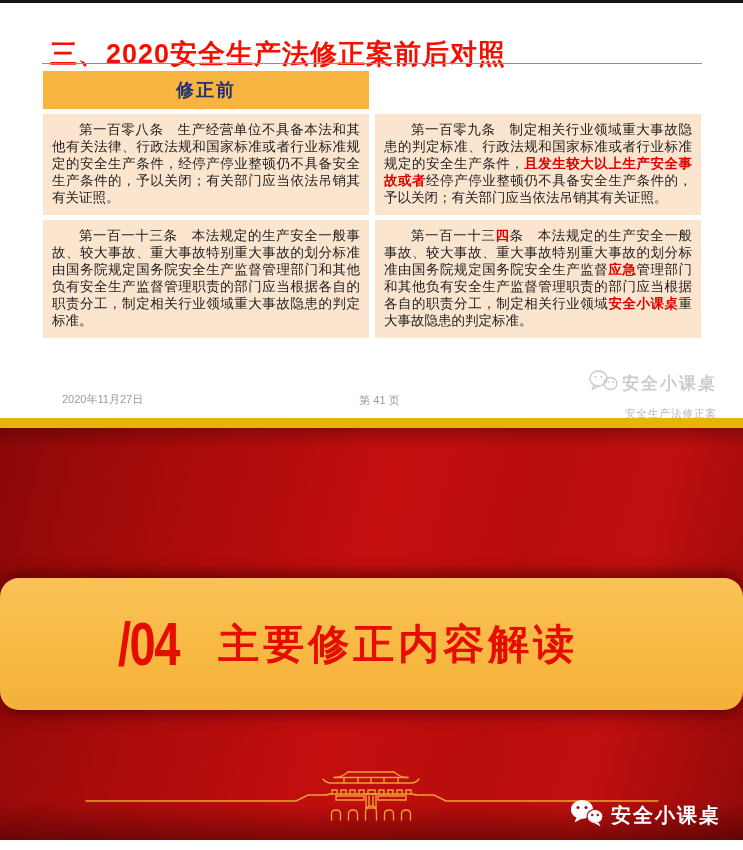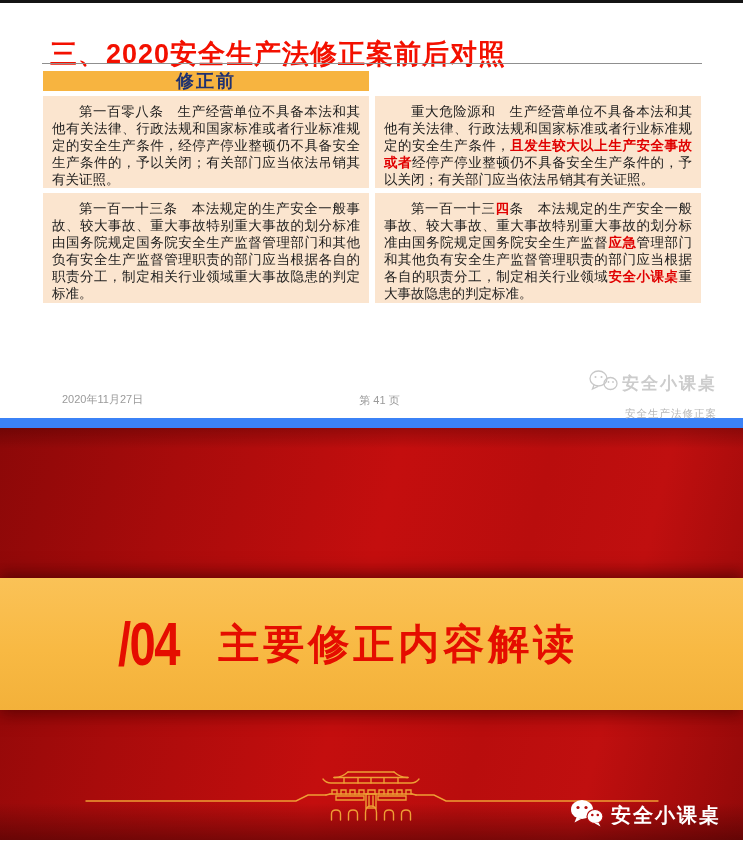--- a/index.html
+++ b/index.html
@@ -1,39 +1,39 @@
 <!DOCTYPE html>
 <html lang="zh"><head>
 <meta charset="utf-8">
 <style>
   html,body{margin:0;padding:0;}
   body{
     width:743px;height:850px;background:#ffffff;position:relative;overflow:hidden;
     font-family:"Liberation Sans","DejaVu Sans",sans-serif;
   }
-  .page{position:absolute;inset:0;width:743px;height:850px;background:#3b82f6;}
+  .page{position:absolute;inset:0;width:743px;height:850px;background:#eab308;}
 
   
   .slide1{position:absolute;top:0;left:0;width:743px;height:418px;background:#fff;border-top:3px solid #141414;box-sizing:border-box;}
   .s1-title{
     position:absolute;left:50px;top:15px;font-size:27px;font-weight:bold;color:#f31000;
     letter-spacing:1px;white-space:nowrap;
   }
   .s1-divider{position:absolute;left:42px;top:60px;width:660px;height:1px;background:#8f8f8f;}
 
   .cmp-table{position:absolute;left:43px;top:68px;width:658px;}
   .cmp-head,.cmp-row{display:grid;grid-template-columns:326px 326px;column-gap:6px;}
   .cmp-head .cell-h{
-    background:#f7b440;height:20px;display:flex;align-items:center;justify-content:center;
+    background:#f7b440;height:38px;display:flex;align-items:center;justify-content:center;
     color:#1f3170;font-size:18px;font-weight:bold;letter-spacing:2px;
   }
   .cmp-row{margin-top:5px;}
   .cell-b{
     background:#fbe5cf;color:#1c1c1c;font-size:13.5px;line-height:17px;
-    padding:7px 9px 0 9px;box-sizing:border-box;text-align:justify;
+    padding:7px 9px 9px 9px;box-sizing:border-box;text-align:justify;
   }
   .cell-b p{margin:0;text-indent:2em;}
   .row-1 .cell-b{min-height:89px;}
   .row-2 .cell-b{min-height:110px;}
   .hl{color:#e00000;font-weight:bold;}
 
   .s1-footer-date{position:absolute;left:50px;top:389px;font-size:11px;color:#9a9a9a;margin-left:12px;}
   .s1-footer-page{position:absolute;left:16px;right:0;top:390px;text-align:center;font-size:11px;color:#9a9a9a;}
   .s1-brand{position:absolute;right:26px;top:366px;text-align:right;color:#c7c7c7;}
   .s1-brand-top{display:flex;align-items:center;justify-content:flex-end;gap:4px;}
@@ -45,21 +45,21 @@
     position:absolute;top:428px;left:0;width:743px;height:412px;
     background:
       linear-gradient(180deg,rgba(40,0,0,.28) 0%,rgba(0,0,0,0) 5%,rgba(0,0,0,0) 91%,rgba(40,0,0,.45) 100%),
       linear-gradient(104deg,#8c0808 0%,#a80b0b 22%,#c40e0e 48%,#b90d0d 66%,#c00f0f 80%,#930909 100%);
     overflow:hidden;
   }
   .band{
     position:absolute;left:0;right:0;top:150px;height:132px;
     background:linear-gradient(180deg,#fac257 0%,#f8b943 55%,#f3b13a 100%);
     box-shadow:0 -6px 14px rgba(70,0,0,.55), 0 6px 14px rgba(70,0,0,.5);
-    display:flex;align-items:center;
+    display:flex;align-items:center;border-radius:19px;
   }
   .band-number{
     margin-left:118px;font-size:62px;font-weight:800;color:#e50d00;line-height:1;
     display:inline-block;transform:scaleX(.76);transform-origin:left center;letter-spacing:-2px;
   }
   .band-title{
     margin-left:20px;font-size:41px;font-weight:bold;color:#e50d00;letter-spacing:4px;white-space:nowrap;
   }
   .gate-svg{position:absolute;left:0;bottom:0;width:743px;height:75px;display:block;}
   .s2-brand{
@@ -80,21 +80,21 @@
 
     <div class="cmp-table">
       <div class="cmp-head">
         <div class="cell-h">修正前</div>
       </div>
       <div class="cmp-row row-1">
         <div class="cell-b">
           <p><span>第一百零八条　生产经营单位不具备本法和其他有关法律、行政法规和国家标准或者行业标准规定的安全生产条件，经停产停业整顿仍不具备安全生产条件的，予以关闭；有关部门应当依法吊销其有关证照。</span></p>
         </div>
         <div class="cell-b">
-          <p><span>重大危险源和　生产经营单位不具备本法和其他有关法律、行政法规和国家标准或者行业标准规定的安全生产条件，</span><span class="hl">且发生较大以上生产安全事故或者</span><span>经停产停业整顿仍不具备安全生产条件的，予以关闭；有关部门应当依法吊销其有关证照。</span></p>
+          <p><span>第一百零九条　制定相关行业领域重大事故隐患的判定标准、行政法规和国家标准或者行业标准规定的安全生产条件，</span><span class="hl">且发生较大以上生产安全事故或者</span><span>经停产停业整顿仍不具备安全生产条件的，予以关闭；有关部门应当依法吊销其有关证照。</span></p>
         </div>
       </div>
       <div class="cmp-row row-2">
         <div class="cell-b">
           <p><span>第一百一十三条　本法规定的生产安全一般事故、较大事故、重大事故特别重大事故的划分标准由国务院规定国务院安全生产监督管理部门和其他负有安全生产监督管理职责的部门应当根据各自的职责分工，制定相关行业领域重大事故隐患的判定标准。</span></p>
         </div>
         <div class="cell-b">
           <p><span>第一百一十三</span><span class="hl">四</span><span>条　本法规定的生产安全一般事故、较大事故、重大事故特别重大事故的划分标准由国务院规定国务院安全生产监督</span><span class="hl">应急</span><span>管理部门和其他负有安全生产监督管理职责的部门应当根据各自的职责分工，制定相关行业领域</span><span class="hl">安全小课桌</span><span>重大事故隐患的判定标准。</span></p>
         </div>
       </div>

